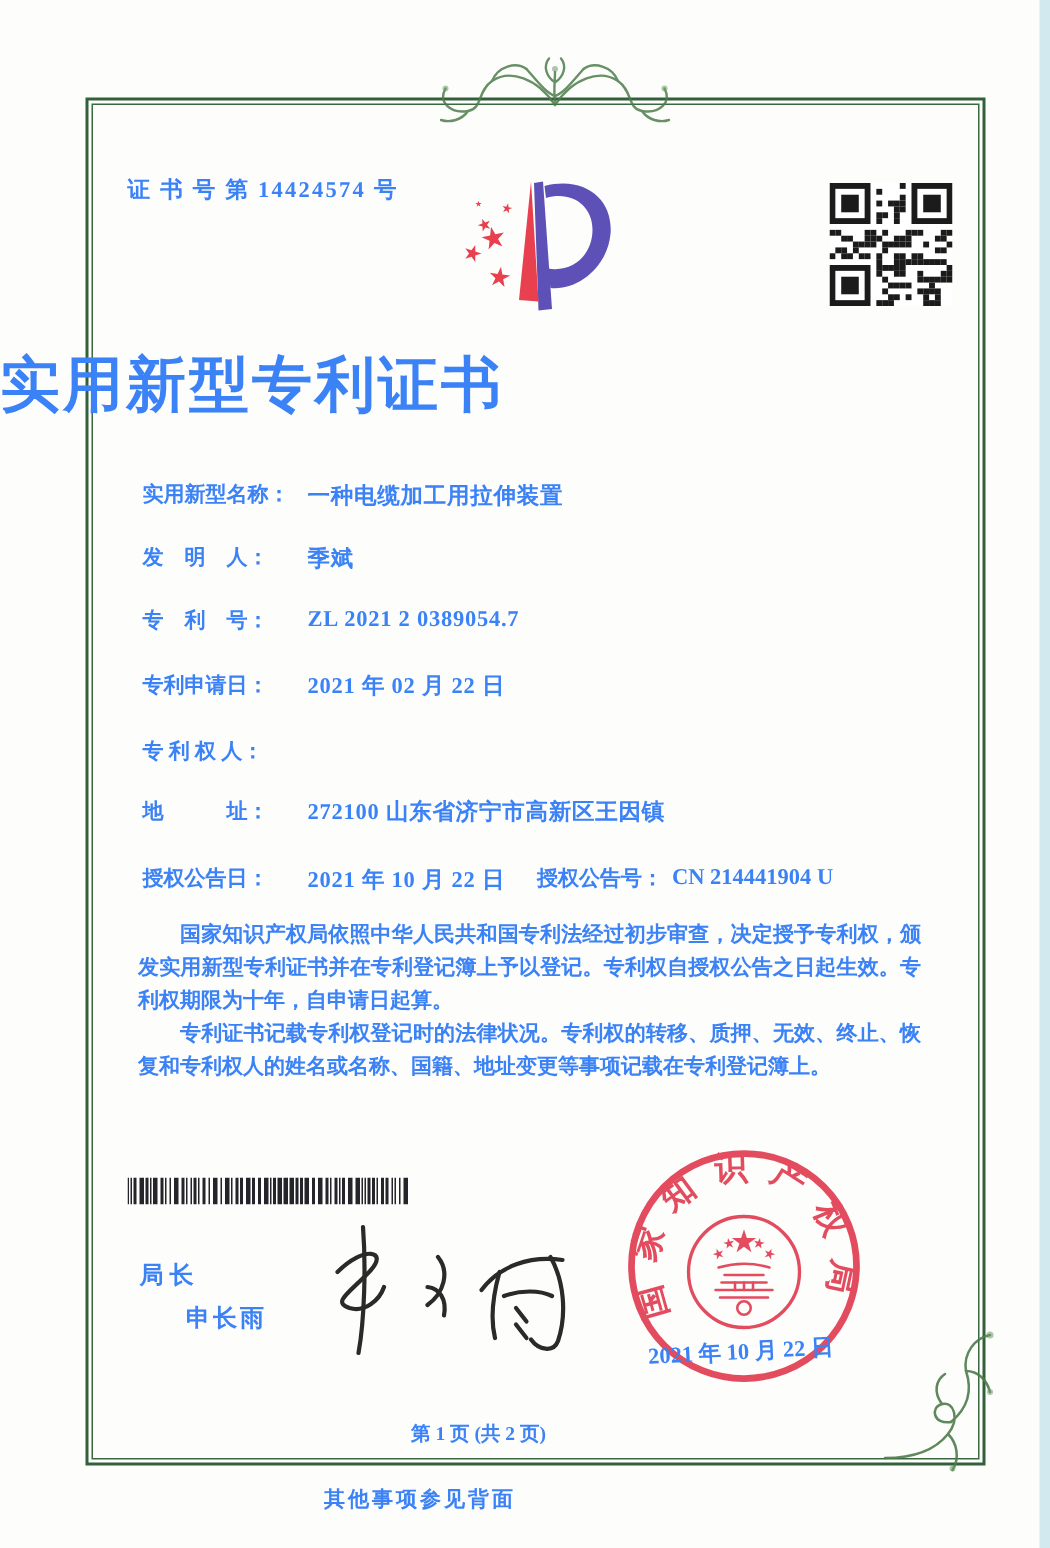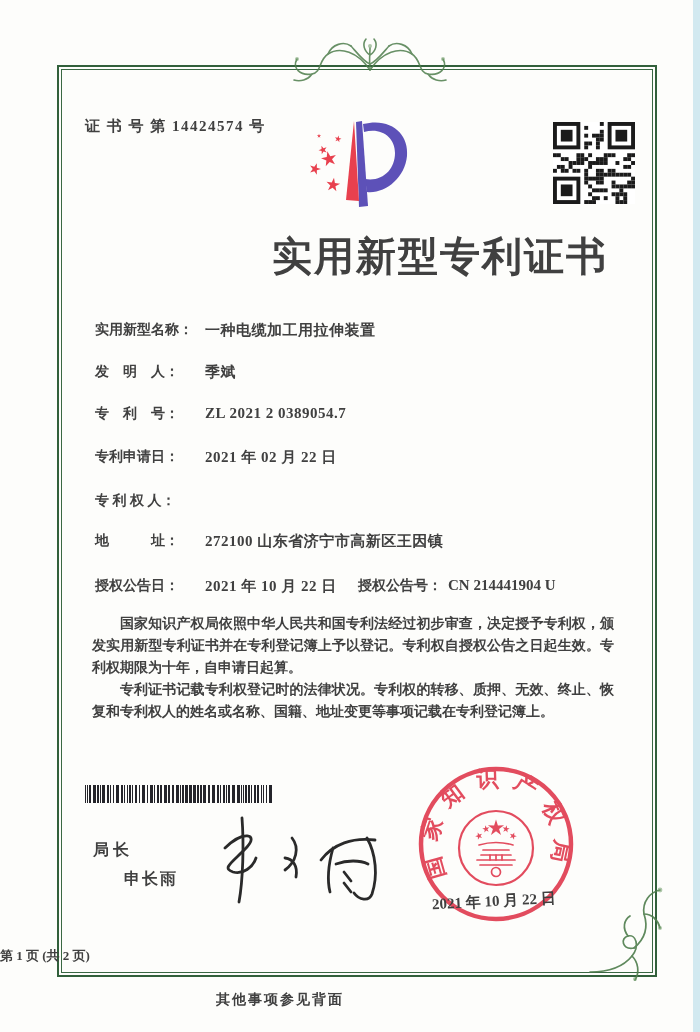--- a/index.html
+++ b/index.html
@@ -1,41 +1,41 @@
 <!DOCTYPE html>
 <html><head>
 <meta charset="utf-8">
 <style>
   html,body{margin:0;padding:0;background:#e9e9e9;}
   .page{position:relative;width:700px;height:1032px;background:#fdfdfb;overflow:hidden;
-        font-family:"Liberation Serif","DejaVu Serif",serif;color:#404040;}
+        font-family:"Liberation Serif","DejaVu Serif",serif;color:#3b82f6;}
   .scan-strip{position:absolute;right:0;top:0;width:7px;height:100%;background:#d2e9f0;}
   .frame{position:absolute;left:57px;top:65px;width:596px;height:908px;border:2px solid #32603b;}
   .frame-inner{position:absolute;inset:2px;border:1px solid #3a6843;}
   .cert-no{position:absolute;left:85px;top:117px;font-size:15px;font-weight:600;letter-spacing:1.5px;}
   .logo{position:absolute;left:295px;top:116px;}
   .qr{position:absolute;left:553px;top:122px;}
-  .title{position:absolute;left:0;top:229px;width:608px;text-align:right;
+  .title{position:absolute;left:0;top:229px;width:608px;text-align:left;
          font-size:40px;font-weight:800;letter-spacing:2px;}
   .row{position:absolute;left:95px;width:520px;height:20px;font-size:15px;font-weight:700;font-family:Liberation Serif, serif;}
   .row .lbl{position:absolute;left:0;top:0;font-size:14px;white-space:nowrap;}
   .row .val{position:absolute;left:110px;top:0;white-space:nowrap;letter-spacing:0.5px;}
   .row .lbl2{position:absolute;left:263px;top:0;font-size:14px;white-space:nowrap;}
   .row .val2{position:absolute;left:353px;top:0;white-space:nowrap;}
   .body-text{position:absolute;left:92px;top:613px;width:522px;font-size:14px;
              line-height:22px;font-weight:700;text-align:justify;}
   .body-text p{margin:0;text-indent:2em;}
   .barcode{position:absolute;left:85px;top:785px;}
   .signer-title{position:absolute;left:93px;top:840px;font-size:16px;font-weight:700;letter-spacing:4px;}
   .signer-name{position:absolute;left:93px;top:869px;font-size:16px;font-weight:700;letter-spacing:2px;margin-left:31px;}
   .signature{position:absolute;left:195px;top:810px;}
   .seal{position:absolute;left:413px;top:761px;}
   .seal-date{position:absolute;left:432px;top:892px;font-size:15px;font-weight:700;
              white-space:nowrap;transform:rotate(-3deg);}
-  .page-info{position:absolute;left:0;top:947px;width:616px;font-size:13px;font-weight:600;}
+  .page-info{position:absolute;left:0;top:947px;width:616px;text-align:center;font-size:13px;font-weight:600;padding-left:11px;}
   .back-note{position:absolute;left:0;top:991px;width:560px;text-align:center;font-size:14px;font-weight:700;letter-spacing:2px;}
   .orn-top{position:absolute;left:288px;top:28px;}
   .orn-corner{position:absolute;left:588px;top:886px;}
   svg{display:block;}
 </style>
 </head>
 <body>
 
 <div class="page">
 

